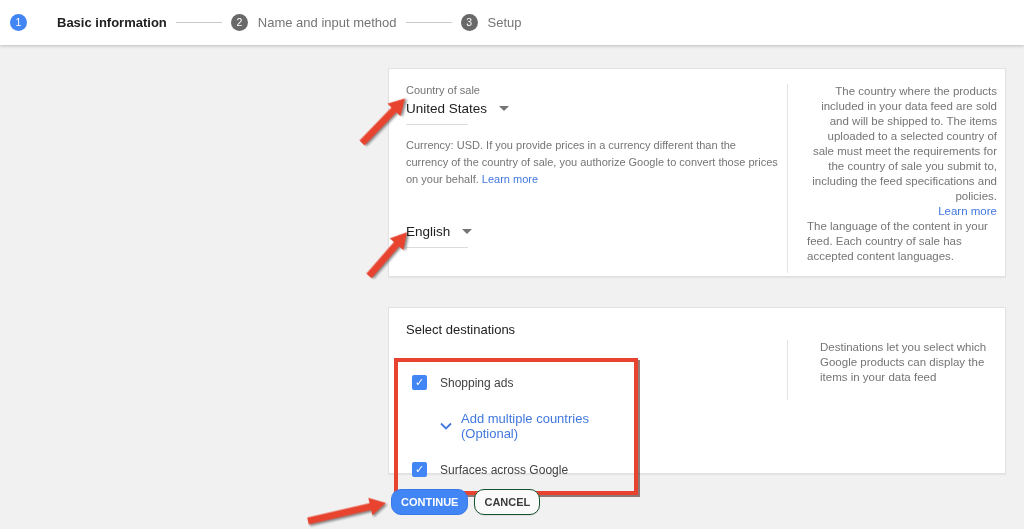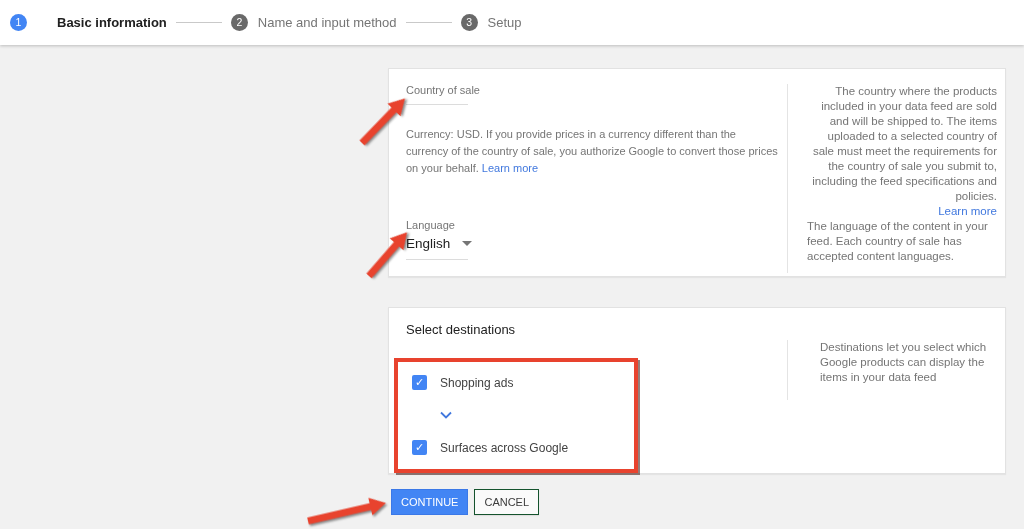--- a/index.html
+++ b/index.html
@@ -57,21 +57,21 @@
   .field-label { font-size:11px; color:#757575; }
   .field-value-row { display:flex; align-items:center; margin-top:5px; cursor:pointer; }
   .field-value { font-size:13.5px; color:#212121; }
   .caret-down {
     width:0; height:0; margin-left:12px;
     border-left:5px solid transparent; border-right:5px solid transparent;
     border-top:5px solid #757575;
   }
   .field-underline { width:62px; height:1px; background:#dcdcdc; margin-top:8px; }
 
-  .note { margin-top:21px; font-size:11px; line-height:17px; color:#757575; width:375px; }
+  .note { margin-top:12px; font-size:11px; line-height:17px; color:#757575; width:375px; }
   .link { color:#4178de; text-decoration:none; cursor:pointer; }
   .help-link { display:inline-block; margin-top:0; }
 
   
   .section-title { font-size:13px; color:#212121; }
   .annotation-box {
     border:4px solid #e8432e;
     box-shadow:2px 2px 0 rgba(60,20,15,0.55);
     width:244px; margin-left:-12px; margin-top:21px;
     padding:13px 0 14px 14px;
@@ -86,22 +86,22 @@
   .add-countries {
     display:flex; align-items:center;
     margin:21px 0 21px 28px; cursor:pointer;
   }
   .chevron-icon { width:12px; height:8px; flex:0 0 auto; }
   .add-countries-label { margin-left:9px; font-size:13px; color:#4178de; }
 
   
   .btn-row { position:absolute; top:489px; left:391px; display:flex; }
   .btn {
-    height:26px; font-size:11px; font-weight:normal;
-    border-radius:0; cursor:pointer;
+    height:26px; font-size:11px; font-weight:bold;
+    border-radius:10px; cursor:pointer;
     font-family:"Liberation Sans", sans-serif;
     display:inline-flex; align-items:center; justify-content:center;
   }
   .btn-primary {
     background:#4285f4; color:#ffffff; border:1px solid #3b78e7;
     padding:0 9px;
   }
   .btn-secondary {
     background:#fafafa; color:#3c3c3c; border:1px solid #14532d;
     margin-left:6px; padding:0 9px;
@@ -134,34 +134,37 @@
     <div class="step-circle inactive">3</div>
     <div class="step-label inactive">Setup</div>
   </div>
 </div>
 
 <div class="card card1">
 
   <div class="row row-country">
     <div class="form-col">
       <div class="field-label">Country of sale</div>
+      <div class="field-value-row">
+        <span class="field-value">United States</span>
+        <span class="caret-down"></span>
+      </div>
       <div class="field-underline"></div>
       <div class="note"><span>Currency: USD. If you provide prices in a currency different than the currency of the country of sale, you authorize Google to convert those prices on your behalf.</span>
         <a class="link">Learn more</a>
       </div>
     </div>
     <div class="help-col">
       <span>The country where the products included in your data feed are sold and will be shipped to. The items uploaded to a selected country of sale must meet the requirements for the country of sale you submit to, including the feed specifications and policies.</span><br>
       <a class="link help-link">Learn more</a>
     </div>
   </div>
 
   <div class="row row-language">
     <div class="form-col">
-      <div class="field-label">Language</div>
       <div class="field-value-row">
         <span class="field-value">English</span>
         <span class="caret-down"></span>
       </div>
       <div class="field-underline"></div>
     </div>
     <div class="help-col">The language of the content in your feed. Each country of sale has accepted content languages.</div>
   </div>
 
 </div>
@@ -176,20 +179,21 @@
           <div class="checkbox">
             <span>✓</span>
           </div>
           <div class="check-label">Shopping ads</div>
         </div>
 
         <div class="add-countries">
           <svg class="chevron-icon" viewBox="0 0 12 8">
               <polyline points="1,1.5 6,6.5 11,1.5" fill="none" stroke="#4178de" stroke-width="1.8"></polyline>
             </svg>
+          <span class="add-countries-label">Add multiple countries (Optional)</span>
         </div>
 
         <div class="check-row">
           <div class="checkbox">
             <span>✓</span>
           </div>
           <div class="check-label">Surfaces across Google</div>
         </div>
       </div>
     </div>

